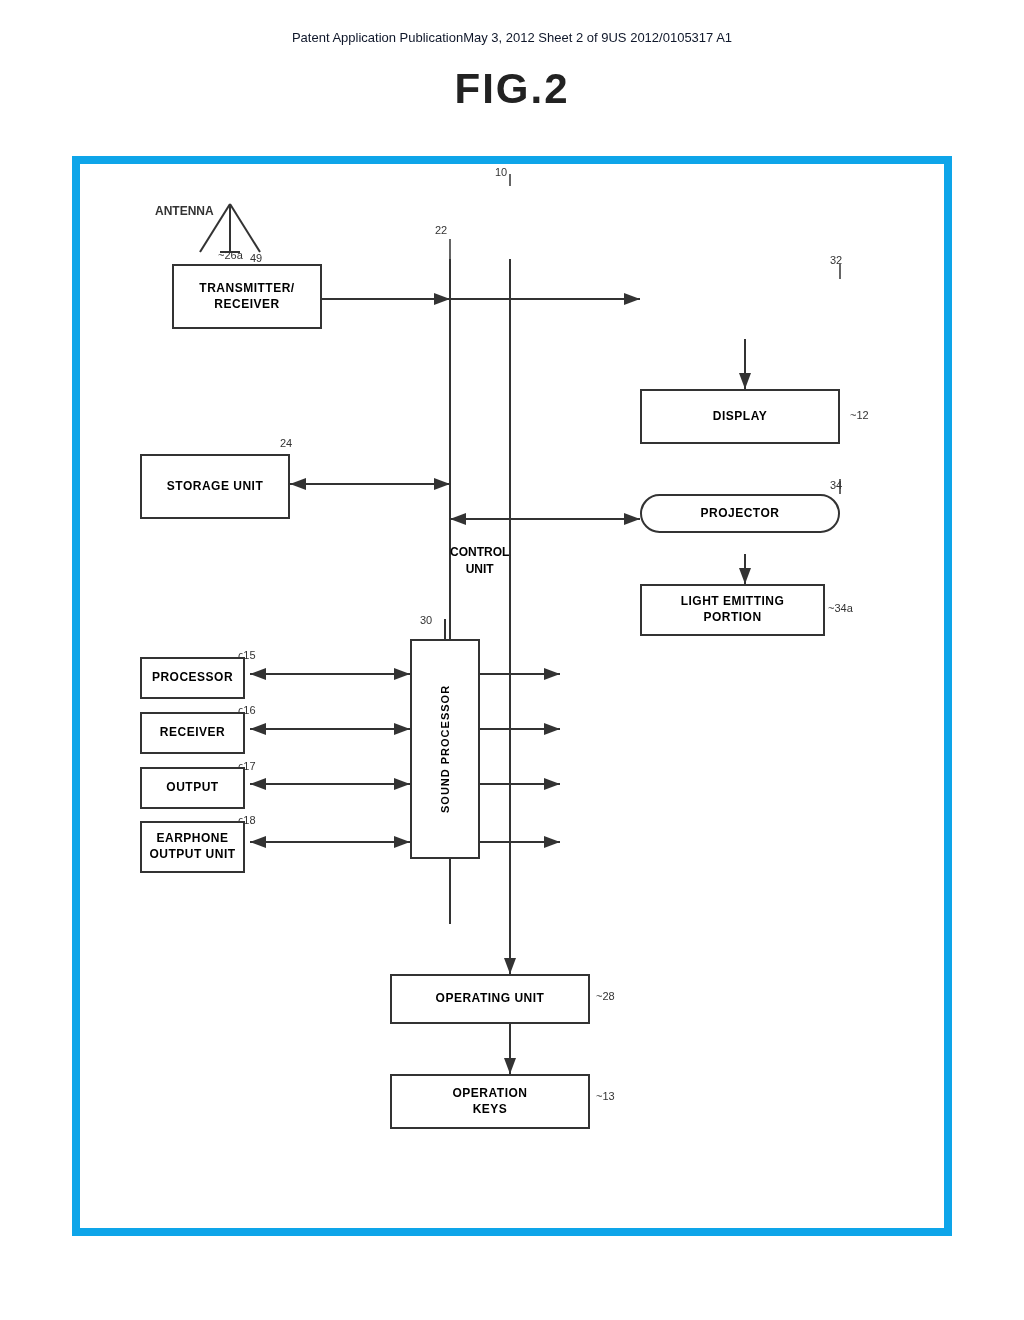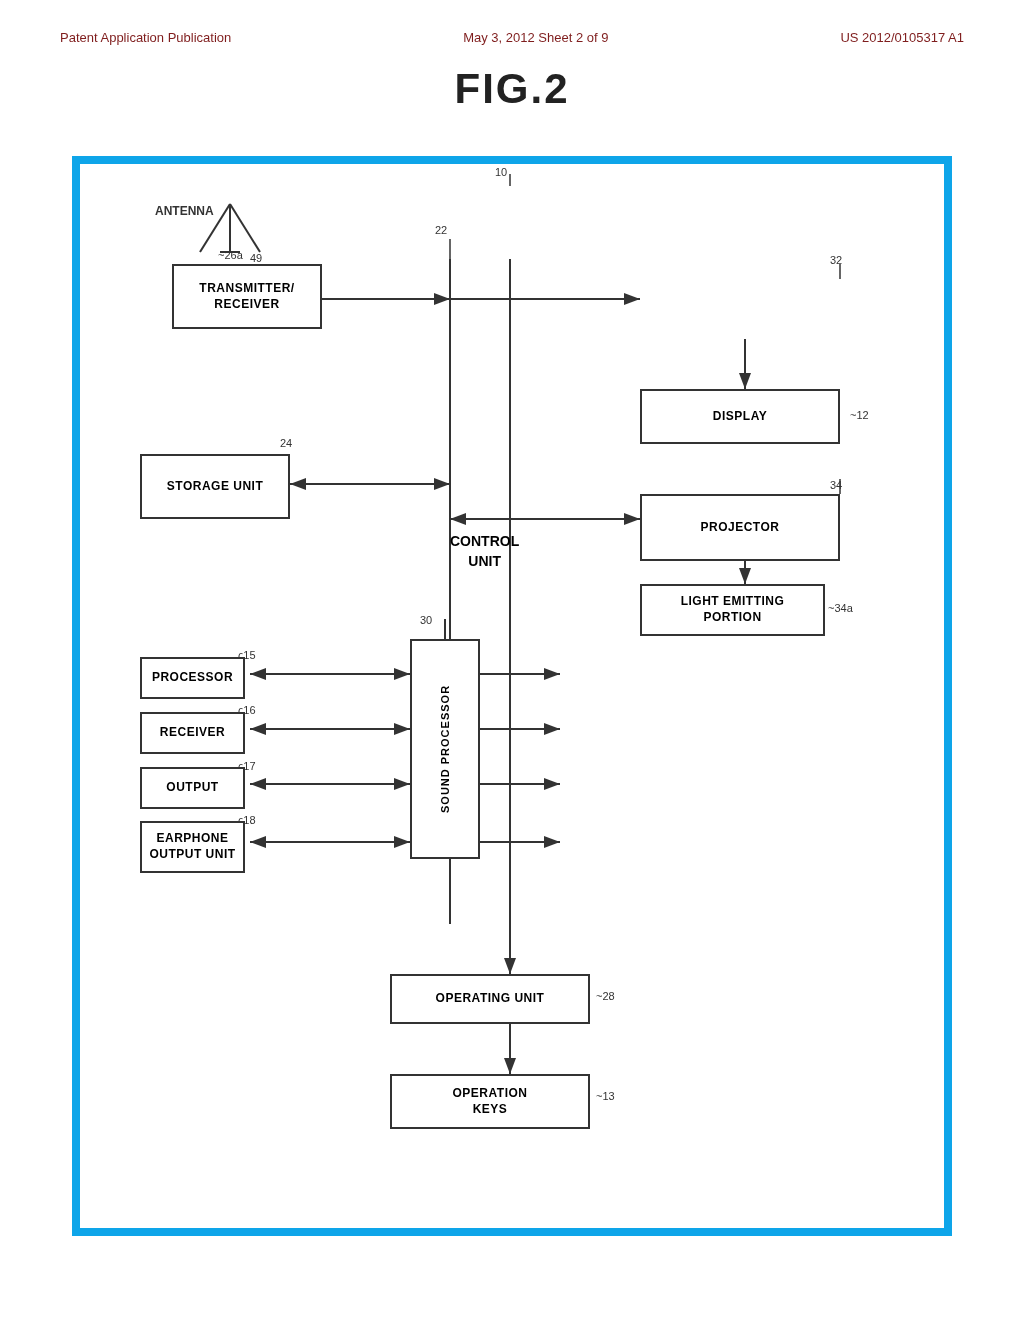--- a/index.html
+++ b/index.html
@@ -14,23 +14,23 @@
     .page {
       width: 1024px;
       min-height: 1320px;
       background: #fff;
       position: relative;
       padding: 30px 60px;
     }
 
     .header {
       display: flex;
-      justify-content: space-between;
+      justify-content: center;
       font-size: 13px;
-      color: #7f1d1d;
+      color: #0f172a;
       margin-bottom: 10px;
     }
 
     .fig-title {
       text-align: center;
       font-size: 42px;
       font-weight: bold;
       letter-spacing: 2px;
       margin: 20px 0 43px 0;
       color: #222;
@@ -169,21 +169,21 @@
     <div class="box" style="left:60px; top:100px; width:150px; height:65px;margin-left:32px;">
       TRANSMITTER/<br>RECEIVER
     </div>
 
     <div class="label" style="top:273px; left:200px;">24</div>
 
     <div class="box" style="left:60px; top:290px; width:150px; height:65px;">
       STORAGE UNIT
     </div>
 
-    <div style="position:absolute; top:368px; left:370px; font-size:14px; font-weight:bold; text-align:center; line-height:1.4;">CONTROL<br>UNIT</div>
+    <div style="position:absolute; top:380px; left:370px; font-size:12px; font-weight:bold; text-align:center; line-height:1.4;">CONTROL<br>UNIT</div>
 
     <div class="box" style="left:330px; top:475px; width:70px; height:220px; writing-mode:vertical-rl; text-orientation:mixed; transform: rotate(180deg); font-size:11px; letter-spacing:1px;">
       SOUND PROCESSOR
     </div>
 
     <div class="label" style="top:450px; left:340px;">30</div>
 
     <div class="label" style="top:485px; left:158px;">ς15</div>
 
     <div class="box" style="left:60px; top:493px; width:105px; height:42px;">PROCESSOR</div>
@@ -202,21 +202,21 @@
 
     <div class="label" style="top:90px; left:750px;">32</div>
 
 
     <div class="box" style="left:560px; top:225px; width:200px; height:55px;">DISPLAY</div>
 
     <div class="label" style="top:245px; left:770px;">~12</div>
 
     <div class="label" style="top:315px; left:750px;">34</div>
 
-    <div class="box" style="left:560px; top:330px; width:200px; height:67px;">PROJECTOR</div>
+    <div class="box" style="left:560px; top:330px; width:200px; height:39px;border-radius:24px;">PROJECTOR</div>
 
     <div class="box" style="left:560px; top:420px; width:185px; height:52px;">LIGHT EMITTING<br>PORTION</div>
 
     <div class="label" style="top:438px; left:748px;">~34a</div>
 
     <div class="box" style="left:310px; top:810px; width:200px; height:50px;">OPERATING UNIT</div>
 
     <div class="label" style="top:826px; left:516px;">~28</div>
 
     <div class="box" style="left:310px; top:910px; width:200px; height:55px;">OPERATION<br>KEYS</div>

